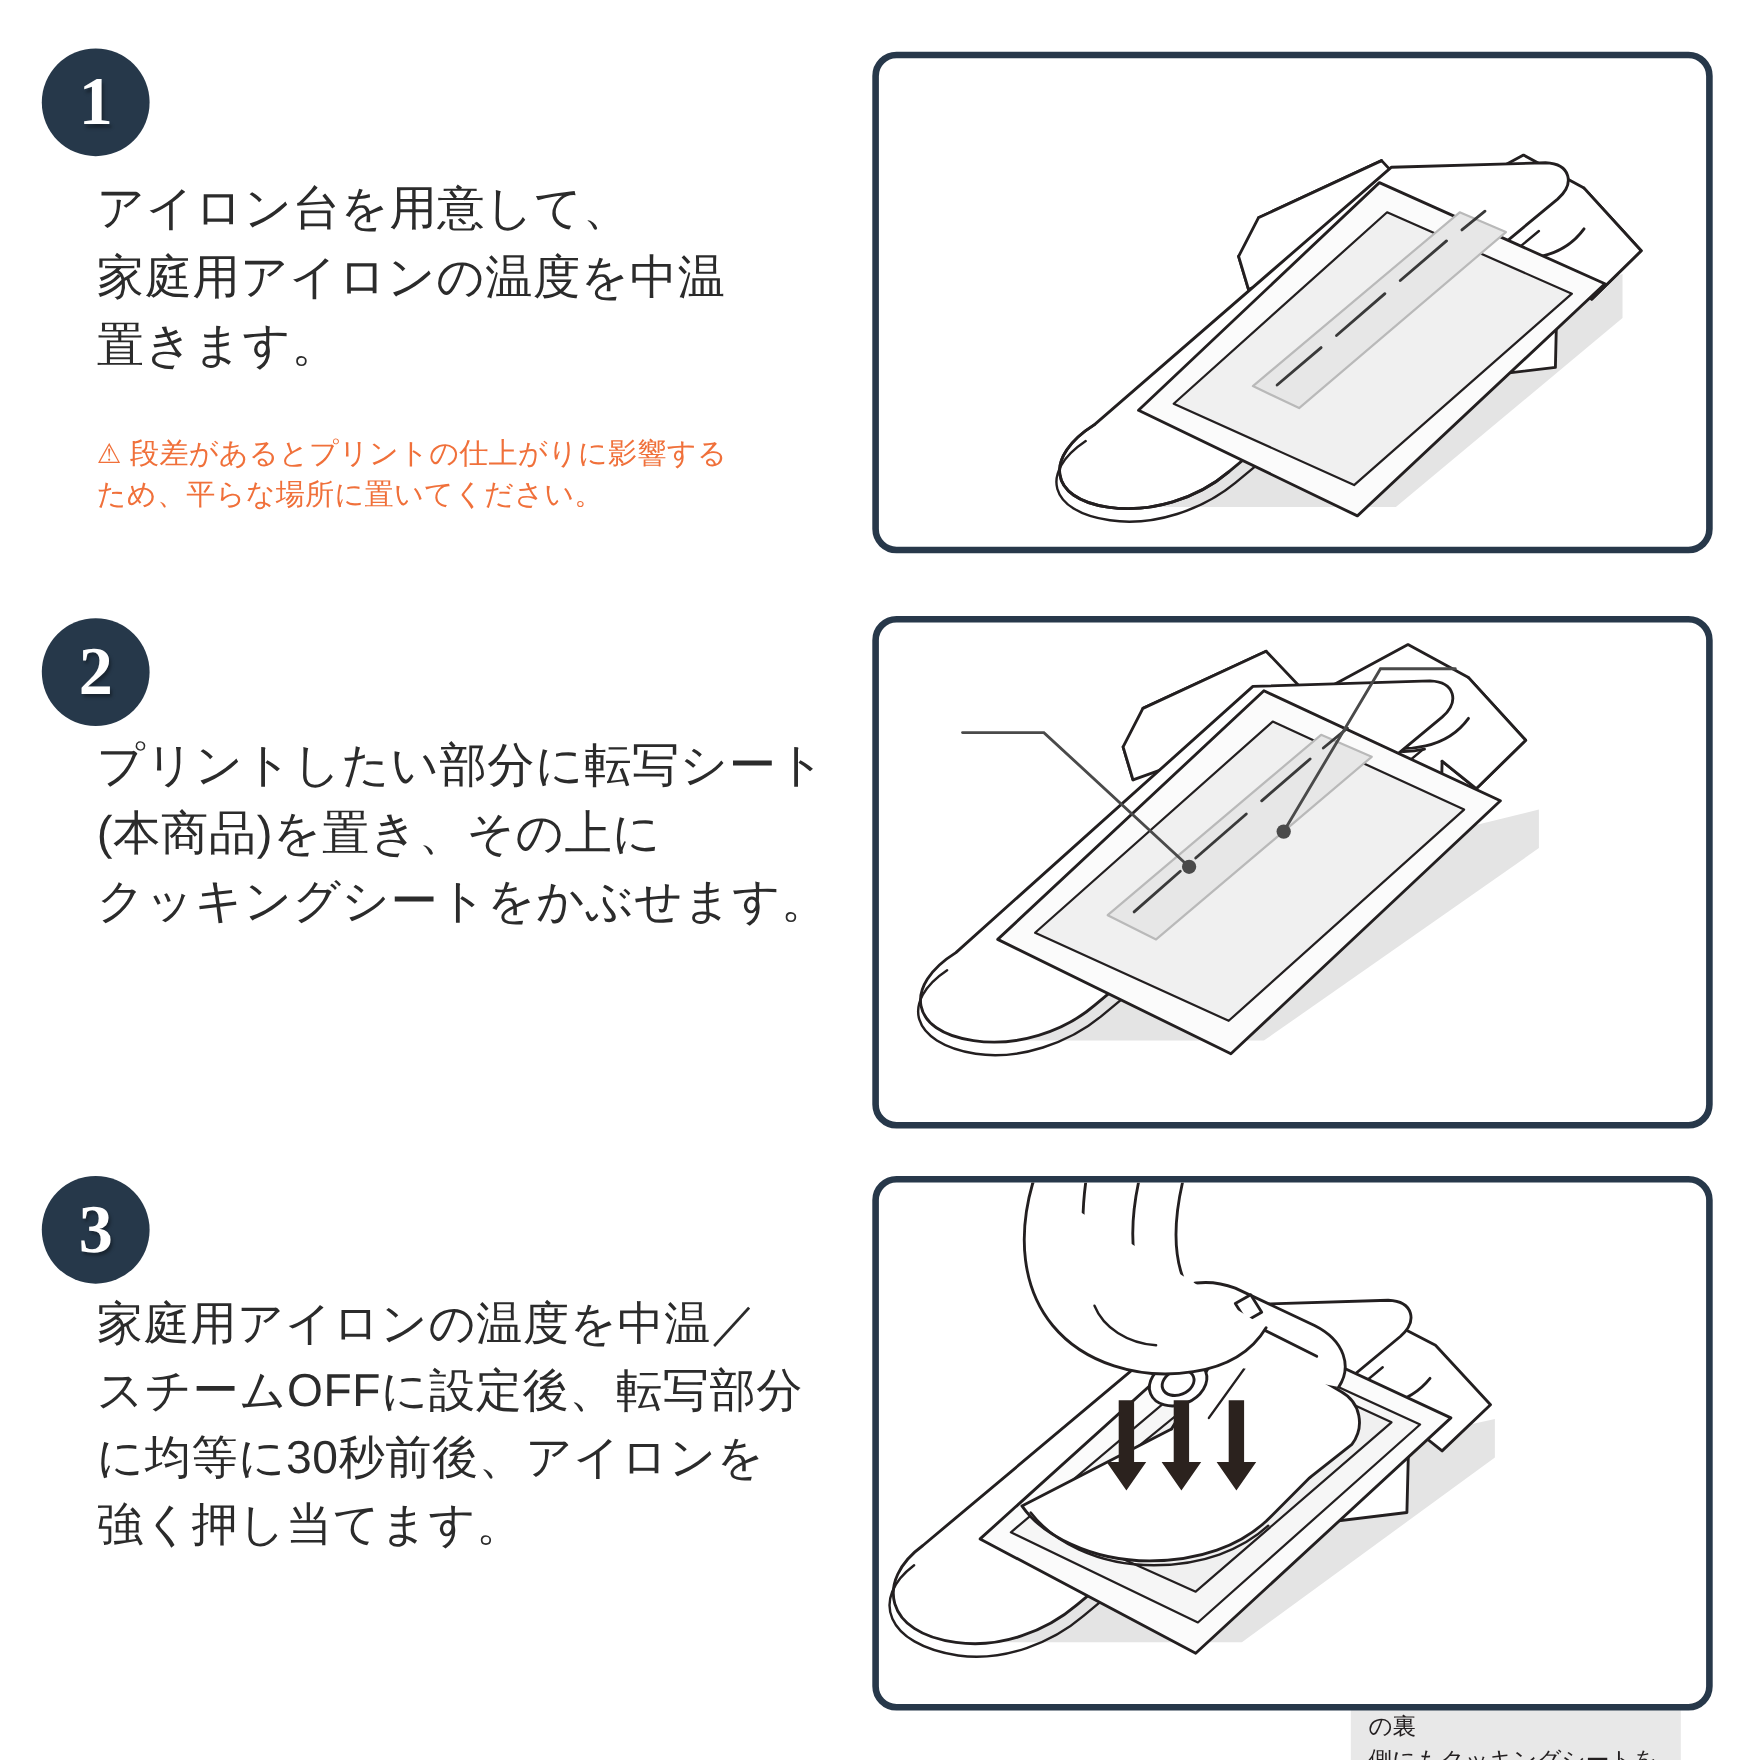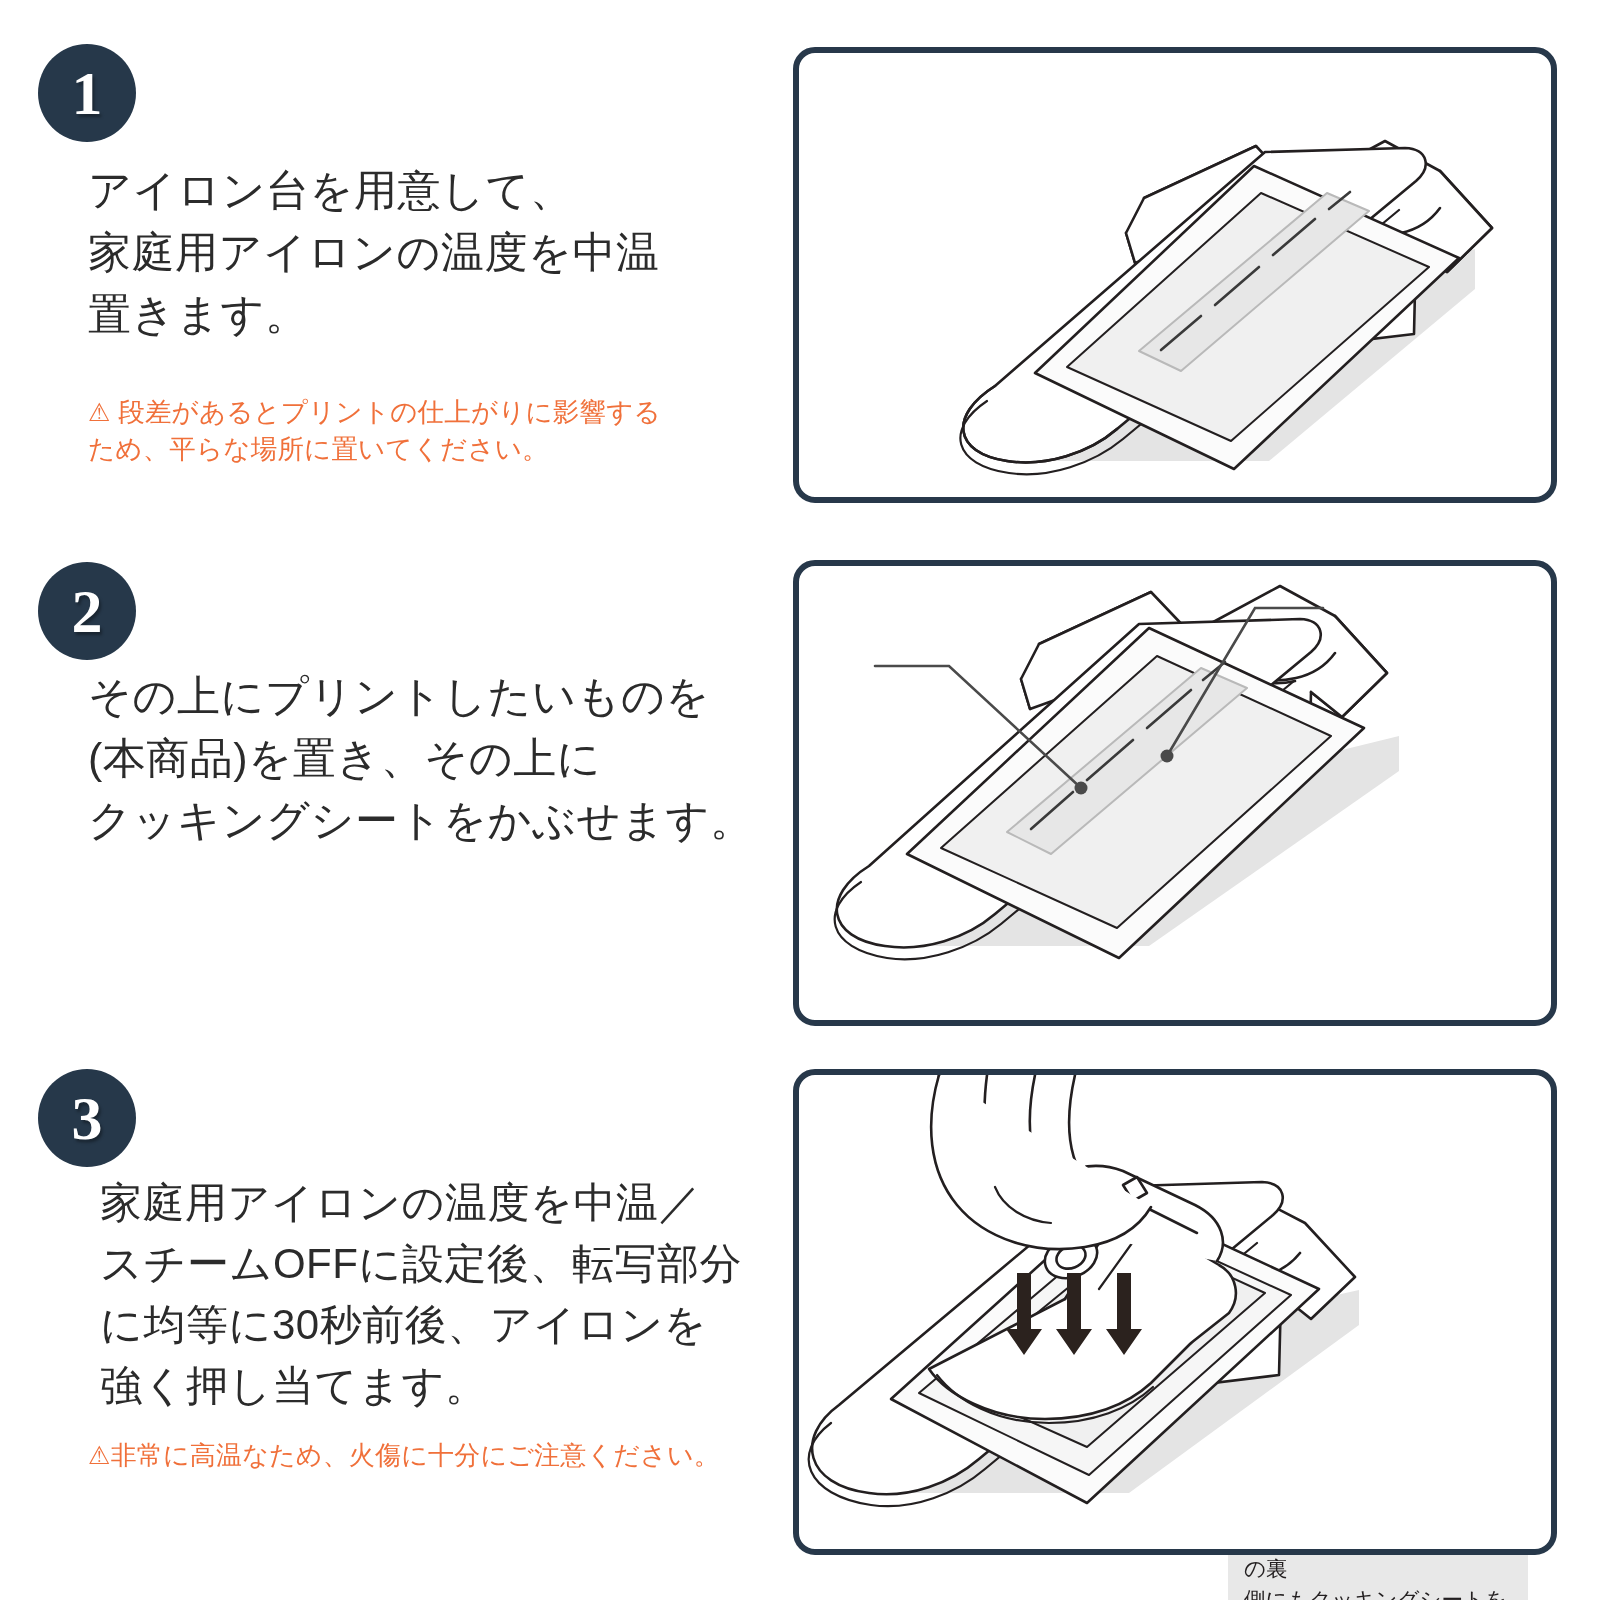--- a/index.html
+++ b/index.html
@@ -43,21 +43,21 @@
 
   .step-text{
     color:#2b2b2b;
     font-size:43px;
     line-height:1.44;
     letter-spacing:.5px;
     font-weight:500;
     white-space:pre-line;
     margin:0;
   }
-  #step-3 .step-text{font-size:42px;line-height:1.45;margin-left:12px;}
+  #step-3 .step-text{font-size:42px;line-height:1.45;}
 
   .note{
     color:#f0703a;
     font-size:26.5px;
     line-height:1.42;
     letter-spacing:.2px;
     margin:0;
     white-space:pre-line;
     font-weight:500;
   }
@@ -168,21 +168,21 @@
           </g>
         </g>
       </svg>
     </div>
   </section>
 
   <section class="step" id="step-2">
     <div class="left">
       <div class="badge">2</div>
       <div class="step-body">
-        <p class="step-text">その上にプリントしたいものを
+        <p class="step-text">プリントしたい部分に転写シート
 (本商品)を置き、その上に
 クッキングシートをかぶせます。</p>
       </div>
     </div>
 
     <div class="panel">
       <svg viewBox="0 0 752 454">
         <g fill="none" stroke="#231f20" stroke-width="2.6" stroke-linejoin="round" stroke-linecap="round">
 
           <path d="M70 300 C22 330 28 372 86 380 L350 380 L600 205 L600 170 Z" fill="#e4e4e4" stroke="none"></path>
@@ -240,21 +240,20 @@
   </section>
 
   <section class="step" id="step-3">
     <div class="left">
       <div class="badge">3</div>
       <div class="step-body">
         <p class="step-text">家庭用アイロンの温度を中温／
 スチームOFFに設定後、転写部分
 に均等に30秒前後、アイロンを
 強く押し当てます。</p>
-        <p class="note"><span class="wsym">⚠</span><span>非常に高温なため、火傷に十分にご注意ください。</span></p>
       </div>
     </div>
 
     <div class="panel">
       <svg viewBox="0 0 752 474">
         <g fill="none" stroke="#231f20" stroke-width="2.6" stroke-linejoin="round" stroke-linecap="round">
 
           <path d="M40 330 C-4 362 6 410 70 418 L330 418 L560 250 L560 215" fill="#e4e4e4" stroke="none"></path>
 
           <path d="M365 160 L330 126 L236 168" fill="#ffffff"></path>

